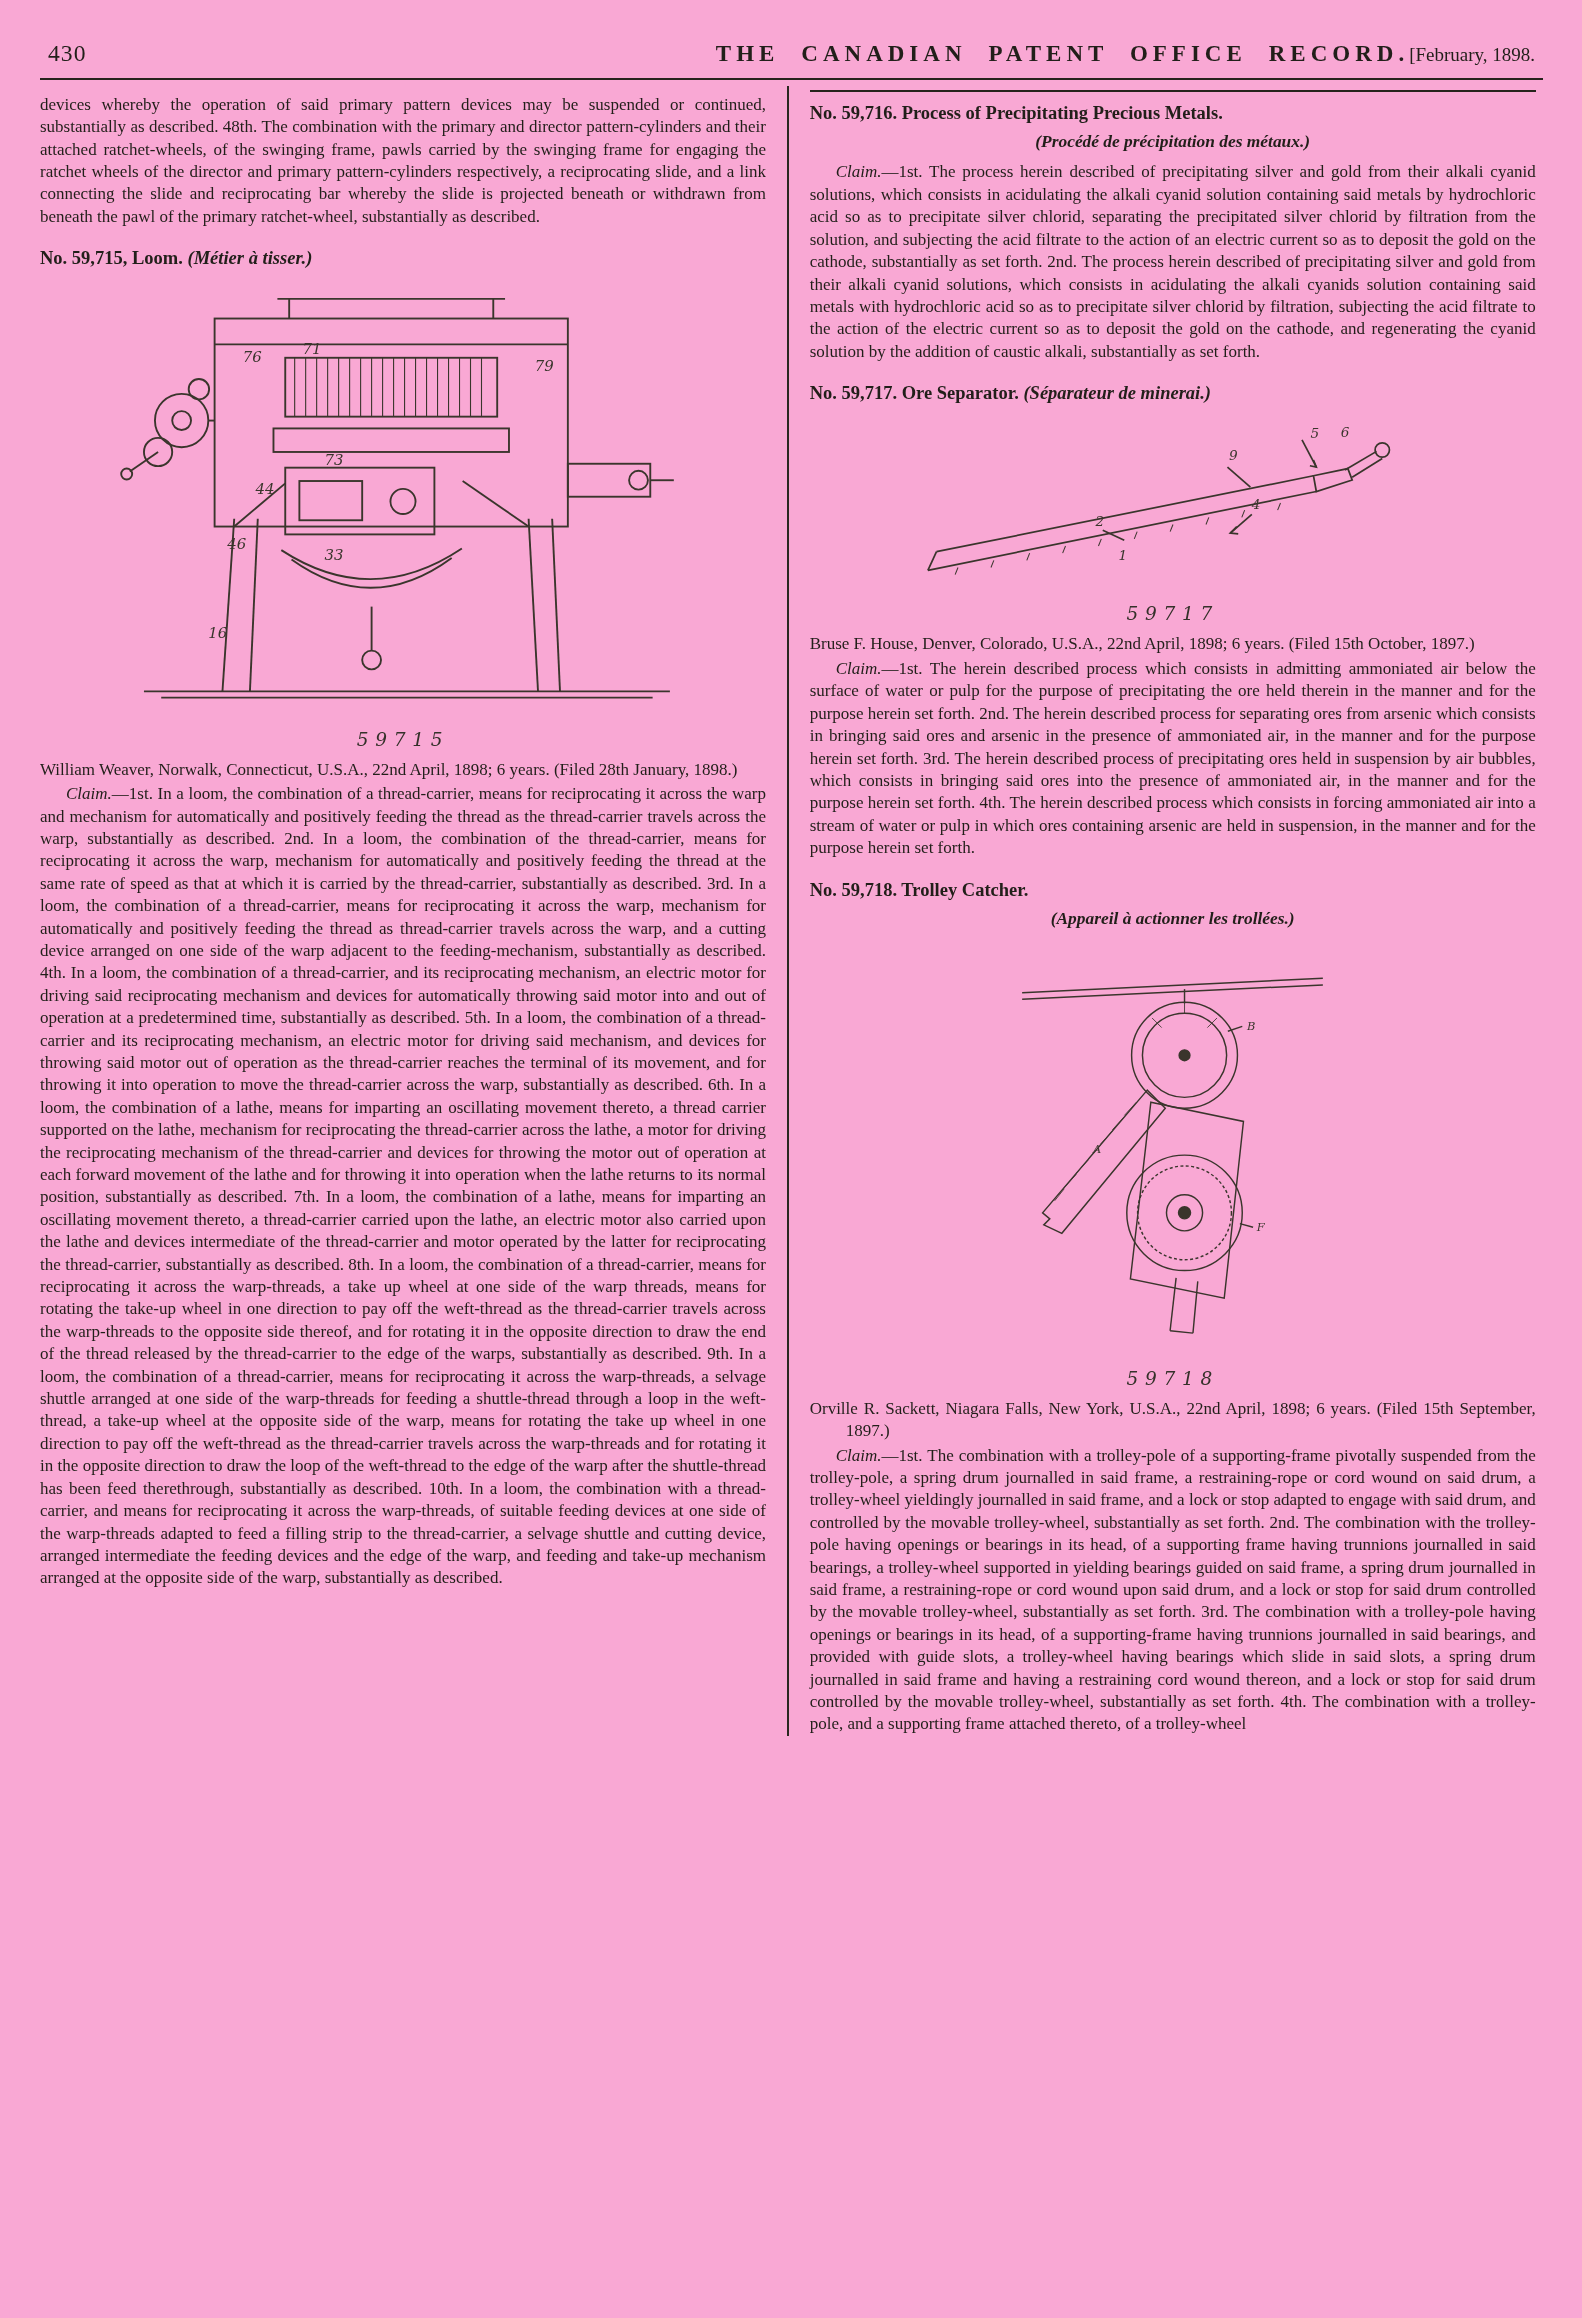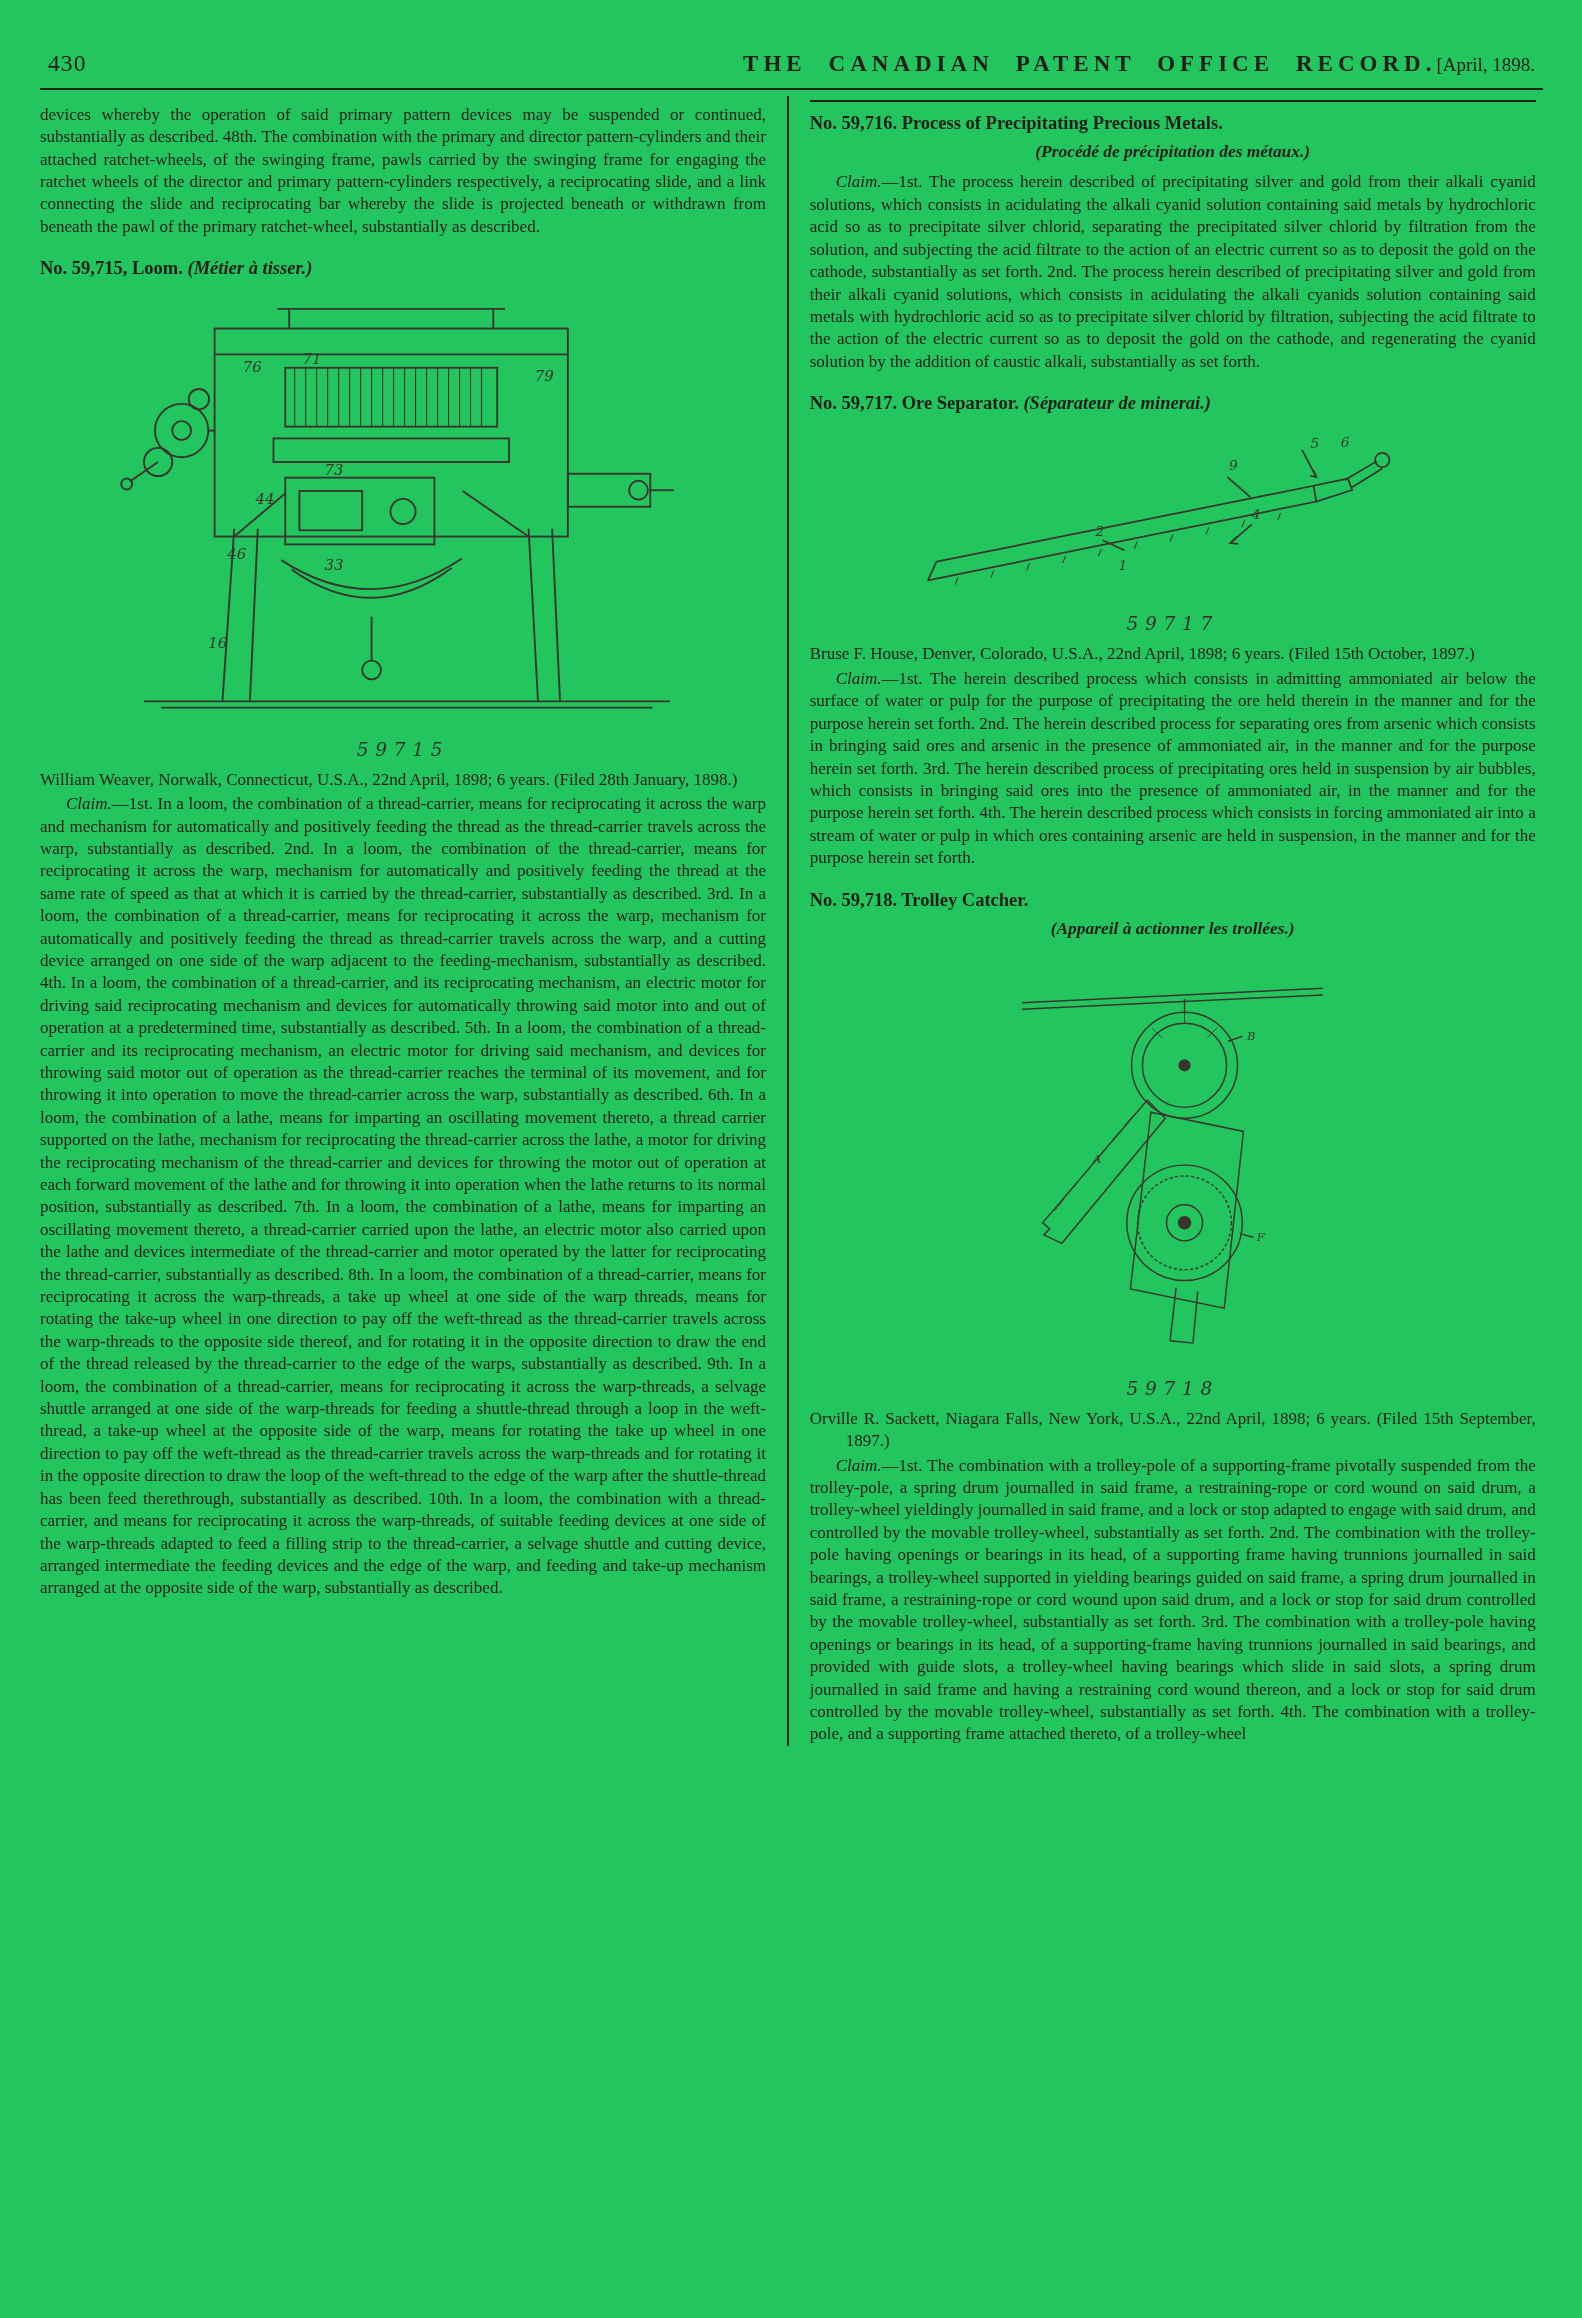--- a/index.html
+++ b/index.html
@@ -1,23 +1,23 @@
 <!DOCTYPE html>
 <html style="font-size:9px"><head>
 <meta charset="utf-8">
 <style>
   * { margin:0; padding:0; box-sizing:border-box; }
   html,body { background:#d8d5cf; }
   .page {
     width:1583px; height:2319px;
     margin:0 auto;
-    background:#22c55e;
+    background:#f9a8d4;
     color:#221f1a;
     font-family:"Liberation Serif","DejaVu Serif",serif;
-    padding:40px 40px 17px;
+    padding:30px 40px 17px;
     position:relative;
     overflow:hidden;
   }
   
   .header {
     display:flex; align-items:baseline; justify-content:space-between;
     padding:10px 7.9px 11.2px;
   }
   .page-number { font-size:23.6px; letter-spacing:1.1px; }
   .masthead {
@@ -70,21 +70,21 @@
   .top-gap { margin-top:8px; }
 </style>
 </head>
 <body>
 
 <div class="page">
 
   <div class="header">
     <span class="page-number">430</span>
     <span class="masthead">THE  CANADIAN  PATENT  OFFICE  RECORD.</span>
-    <span class="issue-date">[April, 1898.</span>
+    <span class="issue-date">[February, 1898.</span>
   </div>
   <div class="header-rule"></div>
 
   <div class="columns">
 
     <div class="col">
 
       <p class="body-text top-gap">devices whereby the operation of said primary pattern devices may be suspended or continued, substantially as described.  48th. The combination with the primary and director pattern-cylinders and their attached ratchet-wheels, of the swinging frame, pawls carried by the swinging frame for engaging the ratchet wheels of the director and primary pattern-cylinders respectively, a reciprocating slide, and a link connecting the slide and reciprocating bar whereby the slide is projected beneath or withdrawn from beneath the pawl of the primary ratchet-wheel, substantially as described.</p>
 
       <section>

